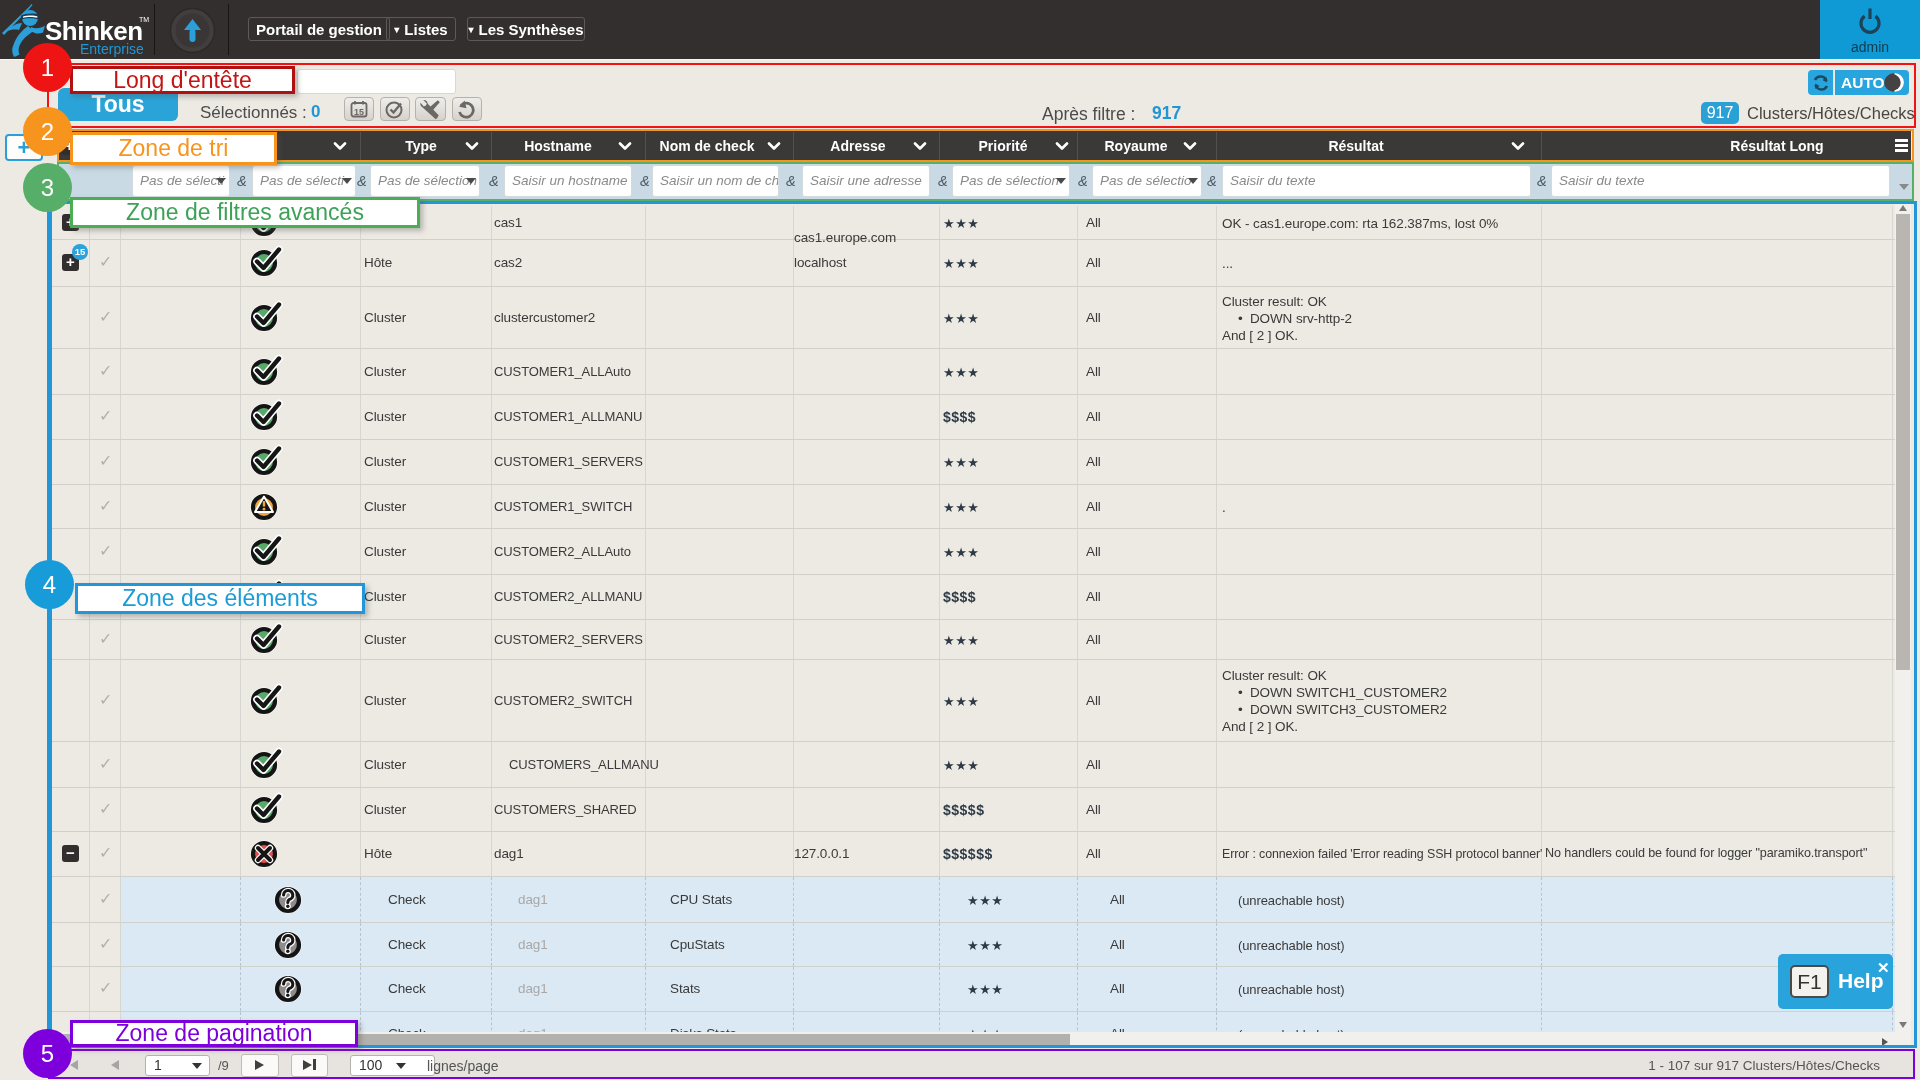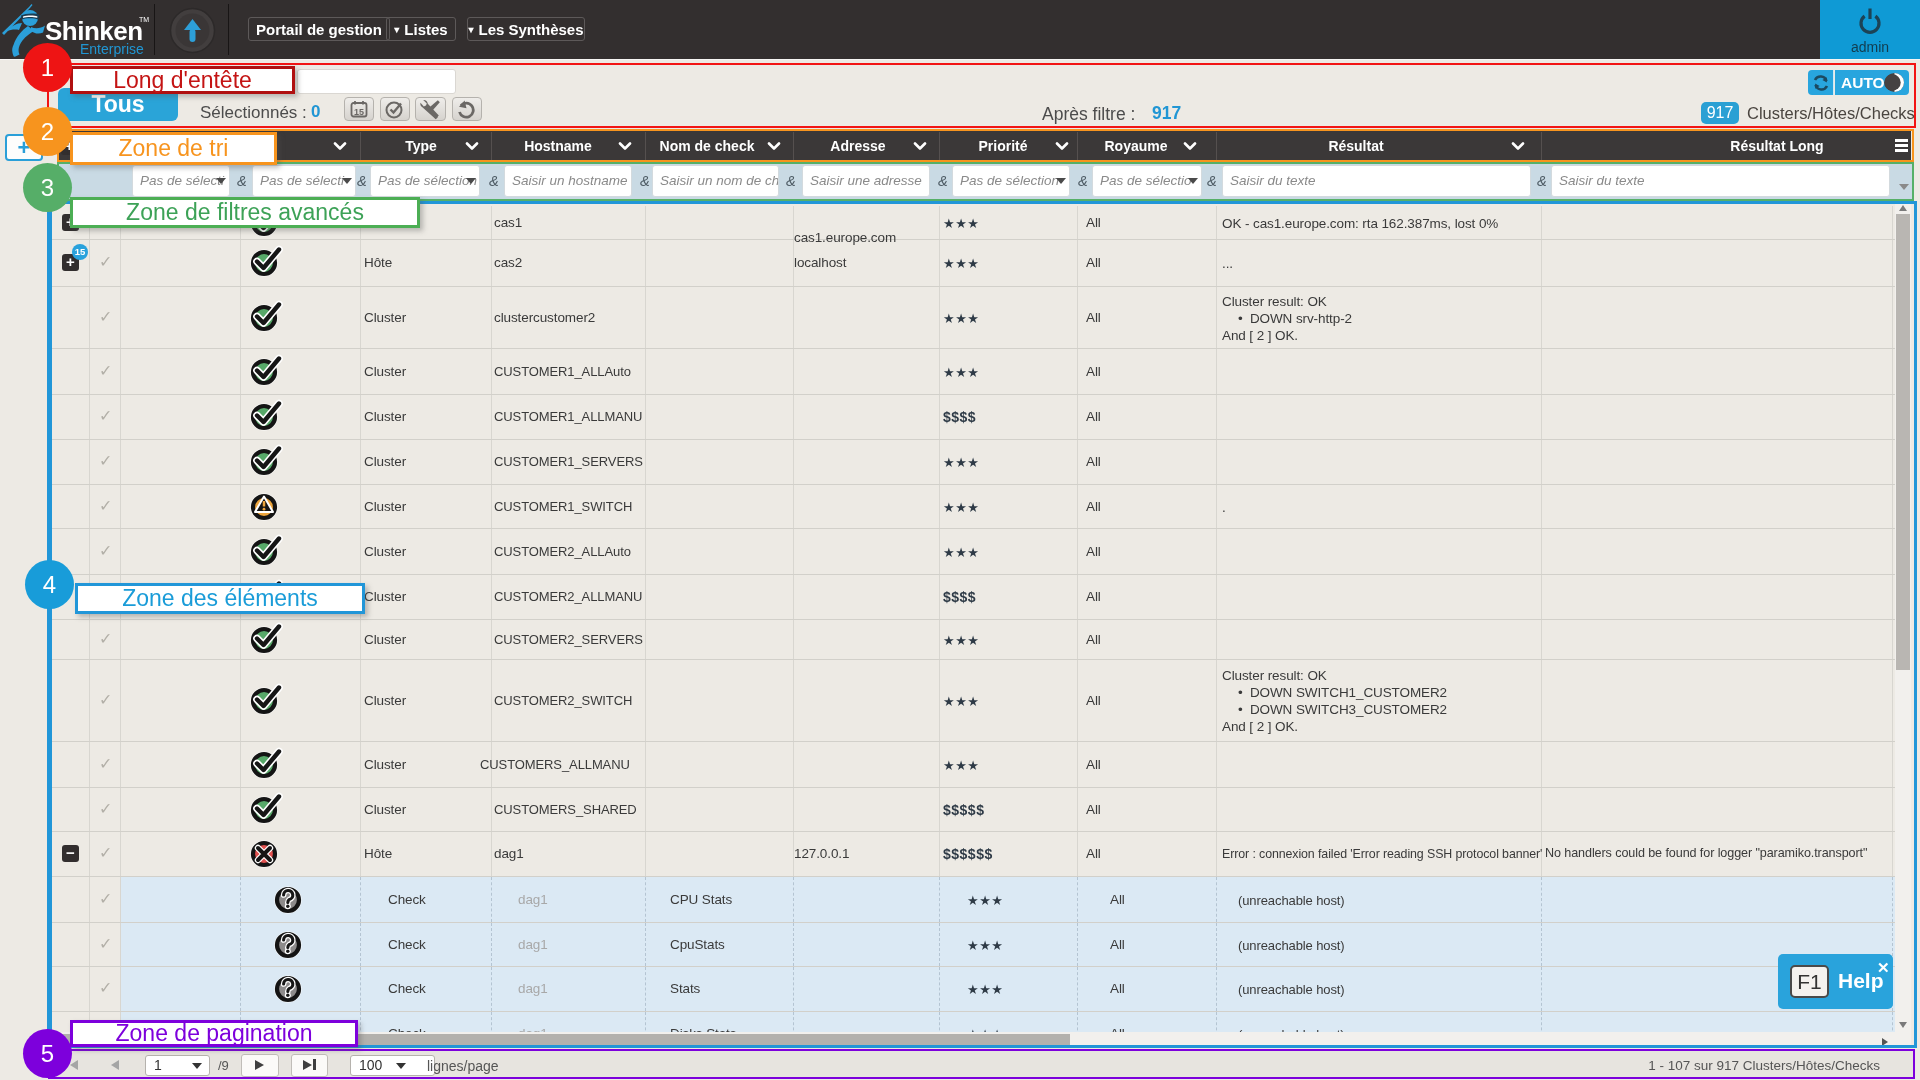--- a/index.html
+++ b/index.html
@@ -491,21 +491,21 @@
 <div class="rv" style="left:1490px"></div>
 <div class="rv" style="left:1841px"></div>
 <div class="chk" style="left:48px;top:12px">✓</div>
 <svg class="ab" style="left:195px;top:2px" width="44" height="40" viewBox="0 0 44 40">
 <circle cx="18" cy="21" r="13.6" fill="#fff" opacity="0.9"></circle>
 <circle cx="18" cy="21" r="11" fill="#57a869" stroke="#141414" stroke-width="4.2"></circle>
 <path d="M11 19.5 L17.5 26 L33 7.5" stroke="#fff" stroke-width="7.6" fill="none" stroke-linecap="round" stroke-linejoin="round"></path>
 <path d="M11 19.5 L17.5 26 L33 7.5" stroke="#161616" stroke-width="4.4" fill="none" stroke-linecap="round" stroke-linejoin="round"></path>
 </svg>
 <div class="ct" style="left:313px;top:15px">Cluster</div>
-<div class="ct" style="left:429px;top:15px;color:#3a3a3a;font-size:13px">CUSTOMERS_ALLMANU</div>
+<div class="ct" style="left:458px;top:15px;color:#3a3a3a;font-size:13px">CUSTOMERS_ALLMANU</div>
 <div class="ct star" style="left:892px;top:16px">★★★</div>
 <div class="ct" style="left:1035px;top:15px">All</div>
 </div>
 <div class="row" style="top:586px;height:44px">
 <div class="rv" style="left:38px"></div>
 <div class="rv" style="left:69px"></div>
 <div class="rv" style="left:189px"></div>
 <div class="rv" style="left:309px"></div>
 <div class="rv" style="left:440px"></div>
 <div class="rv" style="left:594px"></div>

